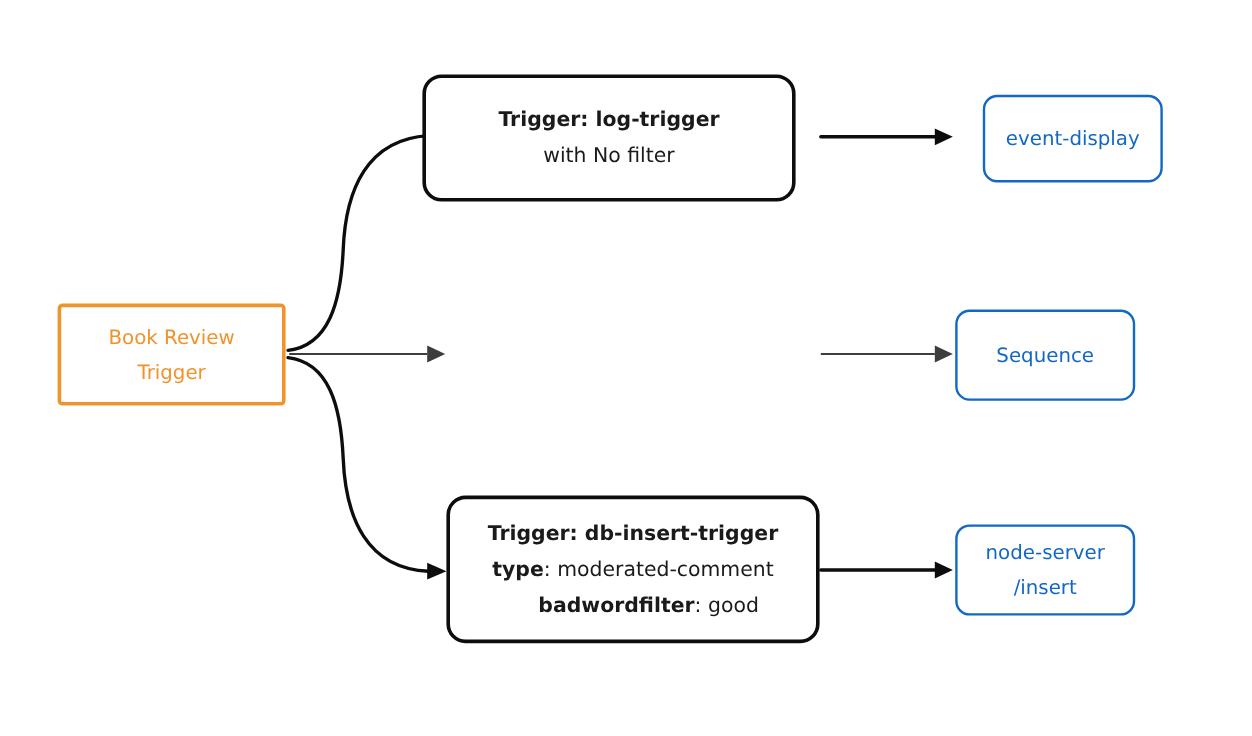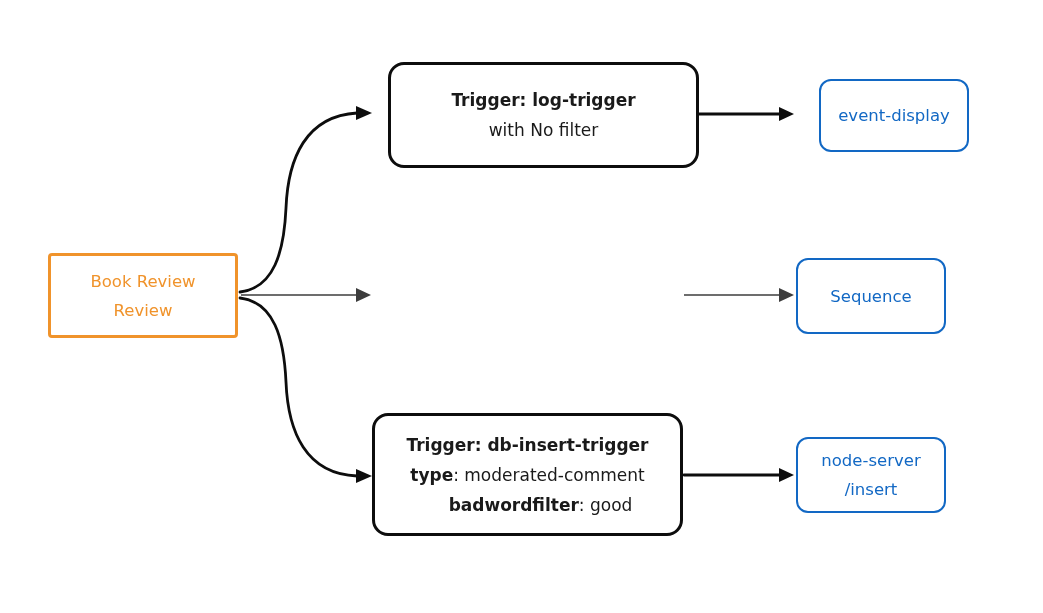--- a/index.html
+++ b/index.html
@@ -57,21 +57,21 @@
     line-height: 29px;
     text-align: center;
   }
   .trigger {
     border: 3px solid var(--trigger-border, #0d0d0d);
     border-radius: 16px;
     color: var(--text-dark, #1a1a1a);
     font-size: 17px;
     line-height: 30px;
   }
-  .trigger-1 { left: 388px; top: 62px;  width: 311px; height: 106px; }
+  .trigger-1 { left: 352px; top: 62px;  width: 311px; height: 106px; }
   .trigger-2 { left: 372px; top: 242px; width: 311px; height: 105px; }
   .trigger-3 { left: 372px; top: 413px; width: 311px; height: 123px; }
 
   .sink {
     border: 2.6px solid var(--sink-blue, #1268C4);
     border-radius: 12px;
     color: var(--sink-blue, #1268C4);
     font-size: 16.5px;
     line-height: 29px;
   }
@@ -115,21 +115,21 @@
     </g>
 
     <g>
       <path class="edge-dark" d="M 684 475 L 779 475"></path>
       <polygon class="head-dark" points="779,468 794,475 779,482"></polygon>
     </g>
   </svg>
 
   <div class="node broker">
     <div class="line">Book Review</div>
-    <div class="line">Review</div>
+    <div class="line">Trigger</div>
   </div>
 
   <div class="node trigger trigger-1">
     <div class="line b">Trigger: log-trigger</div>
     <div class="line">with No filter</div>
   </div>
 
 
   <div class="node trigger trigger-3">
     <div class="line b">Trigger: db-insert-trigger</div>

